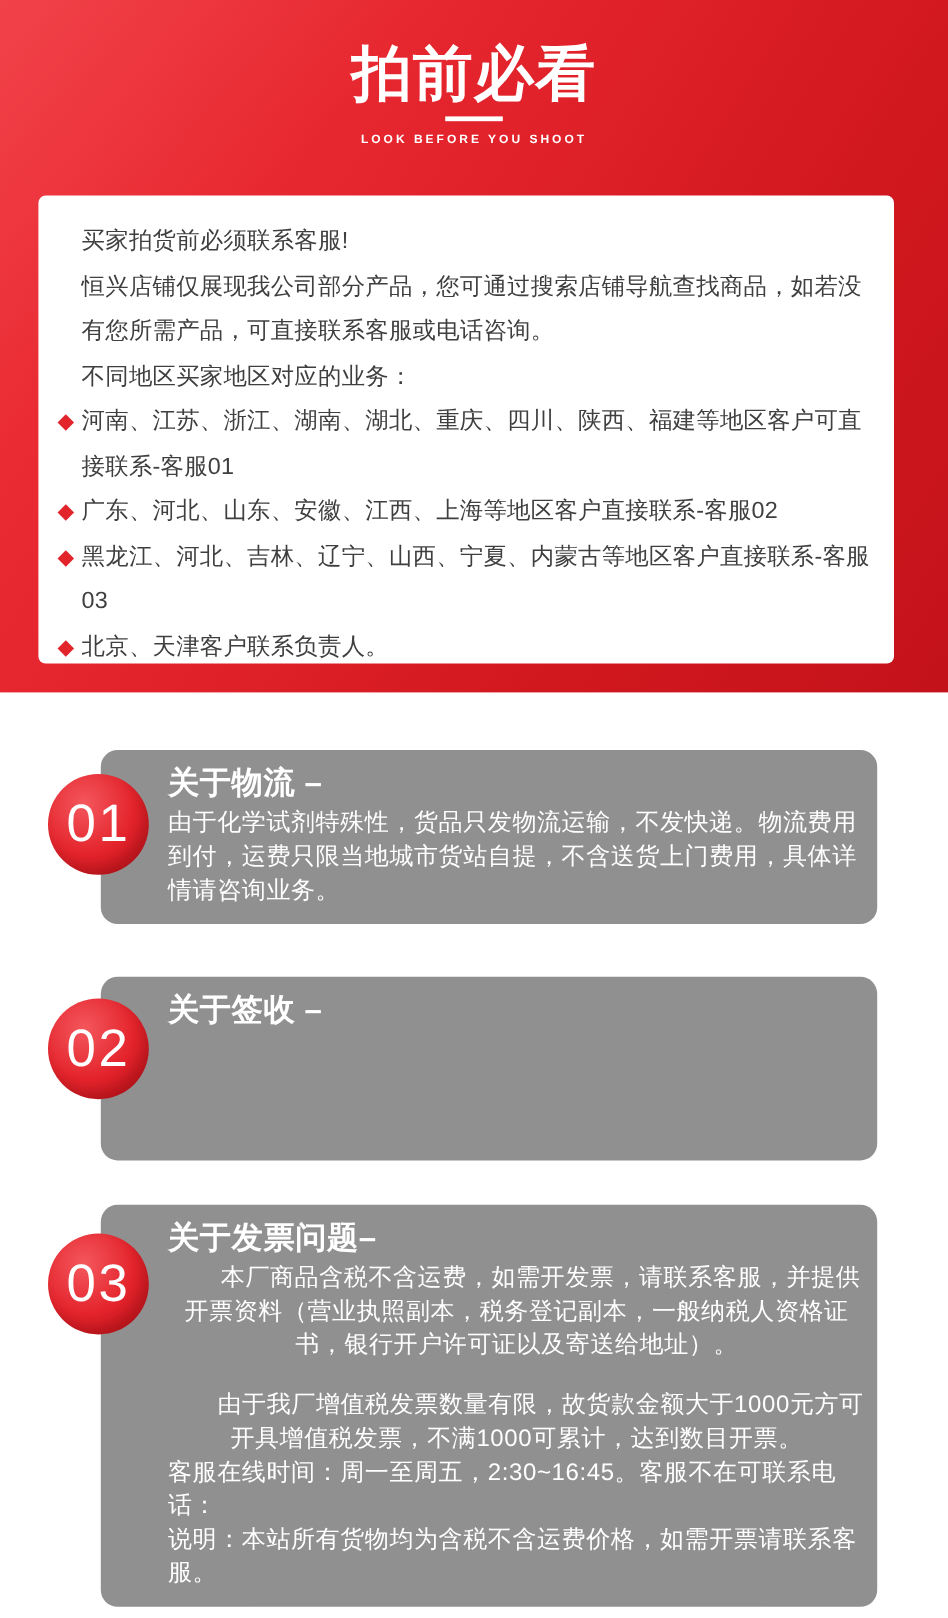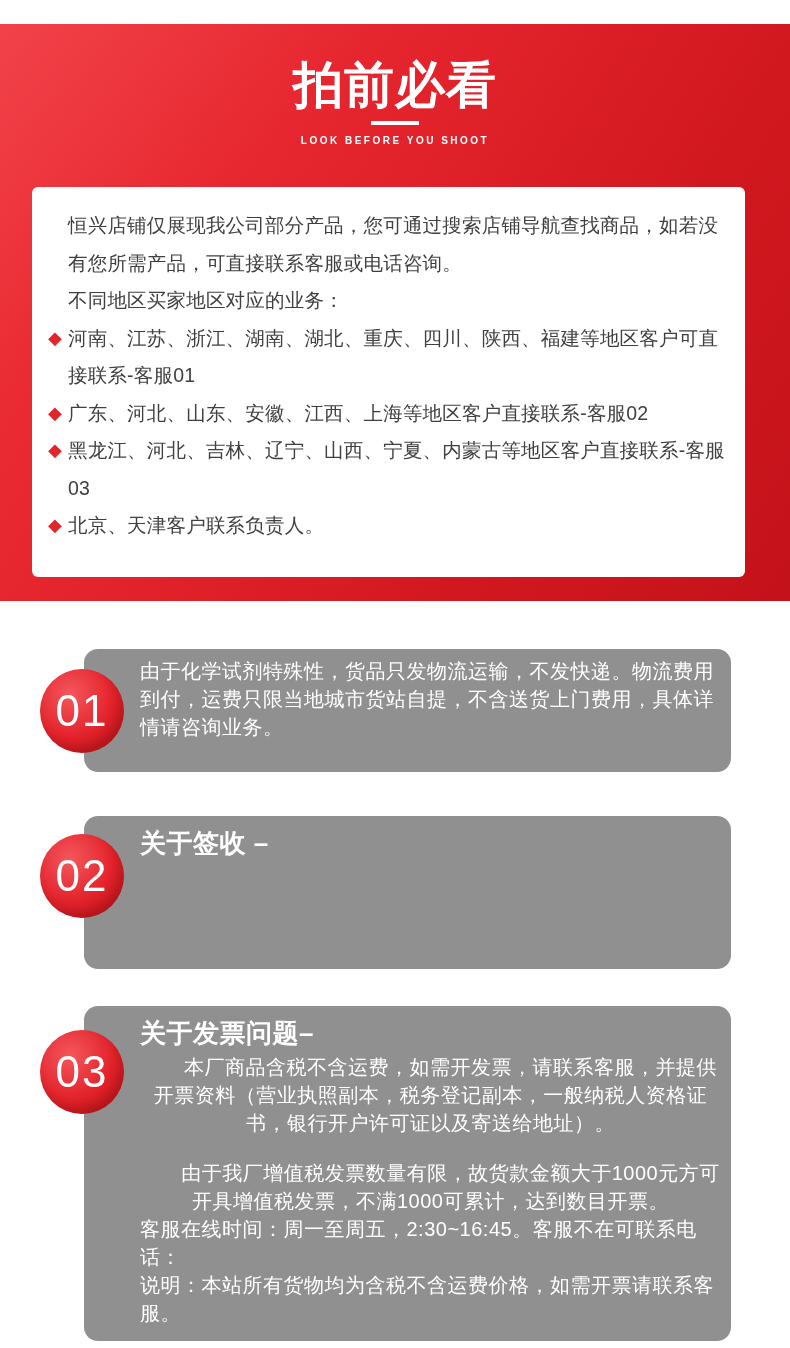--- a/index.html
+++ b/index.html
@@ -10,21 +10,20 @@
     overflow:hidden;
     position:relative;
   }
   .page{width:790px;height:1348px;position:relative;}
 
   
   .hero{
     position:relative;
     width:790px;height:577px;
     background:linear-gradient(122deg,#f1343c 0%,#e4242c 38%,#d2181f 70%,#c4121a 100%);
-    margin-top:24px;
   }
   .hero::before{ 
     content:"";position:absolute;left:0;top:0;width:100%;height:100%;
     background:linear-gradient(135deg,rgba(255,255,255,0.07) 0%,rgba(255,255,255,0) 28%);
     pointer-events:none;
   }
   .hero-title{
     position:absolute;top:34px;left:0;width:100%;
     text-align:center;color:#ffffff;
     font-size:50px;font-weight:800;letter-spacing:1px;
@@ -109,20 +108,21 @@
 <body>
 
 <div class="page">
 
   <div class="hero">
     <h1 class="hero-title">拍前必看</h1>
     <div class="hero-divider"></div>
     <div class="hero-subtitle">LOOK BEFORE YOU SHOOT</div>
 
     <div class="notice-card">
+      <p>买家拍货前必须联系客服!</p>
       <p>恒兴店铺仅展现我公司部分产品，您可通过搜索店铺导航查找商品，如若没有您所需产品，可直接联系客服或电话咨询。</p>
       <p>不同地区买家地区对应的业务：</p>
       <ul>
         <li>
           <span class="diamond">◆</span><span>河南、江苏、浙江、湖南、湖北、重庆、四川、陕西、福建等地区客户可直接联系-客服01</span>
         </li>
         <li>
           <span class="diamond">◆</span><span>广东、河北、山东、安徽、江西、上海等地区客户直接联系-客服02</span>
         </li>
         <li>
@@ -133,20 +133,21 @@
         </li>
       </ul>
     </div>
   </div>
 
   <div class="sections">
 
     <div class="section sec-1">
       <div class="num-circle">01</div>
       <div class="panel">
+        <h2>关于物流 –</h2>
         <p>由于化学试剂特殊性，货品只发物流运输，不发快递。物流费用到付，运费只限当地城市货站自提，不含送货上门费用，具体详情请咨询业务。</p>
       </div>
     </div>
 
     <div class="section sec-2">
       <div class="num-circle">02</div>
       <div class="panel">
         <h2>关于签收 –</h2>
       </div>
     </div>

